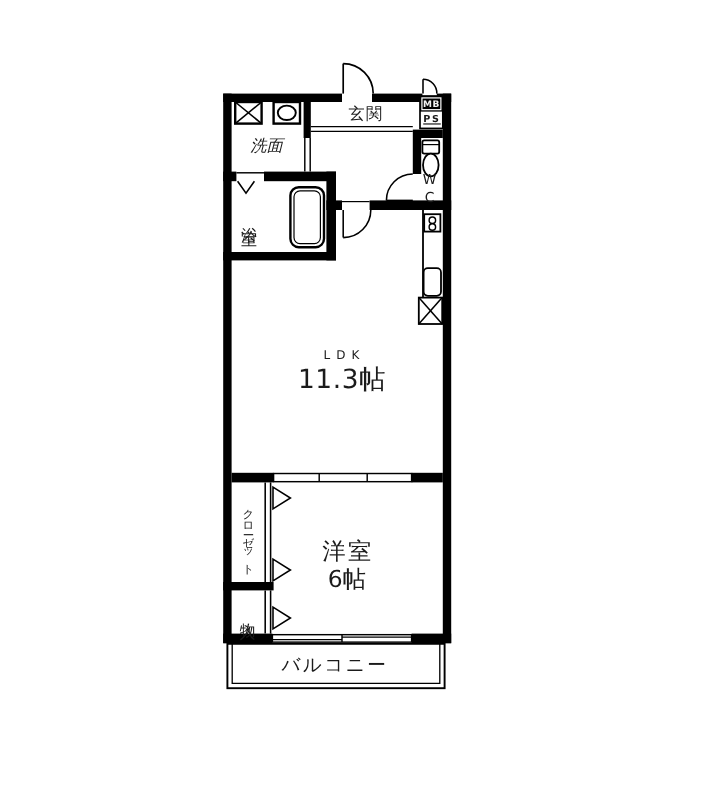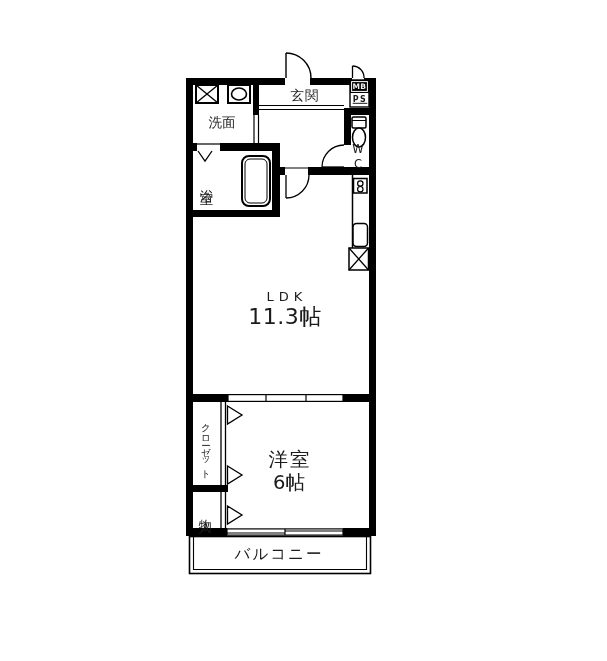--- a/index.html
+++ b/index.html
@@ -8,26 +8,26 @@
     font-family:"DejaVu Sans",sans-serif;overflow:hidden;
   }
   #plan-svg{position:absolute;left:0;top:0;}
   .label{
     position:absolute;transform:translate(-50%,-50%);
     color:#1b1b1b;white-space:nowrap;line-height:1.05;
     font-family:"DejaVu Sans",sans-serif;
   }
   .v{writing-mode:vertical-rl;text-orientation:upright;}
   .genkan{font-size:13.5px;letter-spacing:1px;}
-  .senmen{font-size:13.5px;}
+  .senmen{font-size:13.5px;font-style:italic;}
   .bath{font-size:13.5px;letter-spacing:2px;}
   .wc{font-size:11.5px;letter-spacing:1px;}
   .mb{font-size:7.5px;color:#f2f2f2;font-weight:bold;letter-spacing:0.5px;}
   .ps{font-size:8px;font-weight:bold;letter-spacing:1.5px;text-decoration:underline;}
-  .ldk{font-size:13px;letter-spacing:5px;}
+  .ldk{font-size:10px;letter-spacing:5px;}
   .ldksize{font-size:22px;letter-spacing:0.5px;}
   .yo{font-size:19.5px;letter-spacing:2px;text-align:right;}
   .yosize{font-size:19.5px;text-align:right;}
   .closet{font-size:9.5px;letter-spacing:0.5px;}
   .mono{font-size:13px;letter-spacing:1px;}
   .balcony{font-size:15.5px;letter-spacing:2px;}
 </style>
 </head>
 <body>
 

